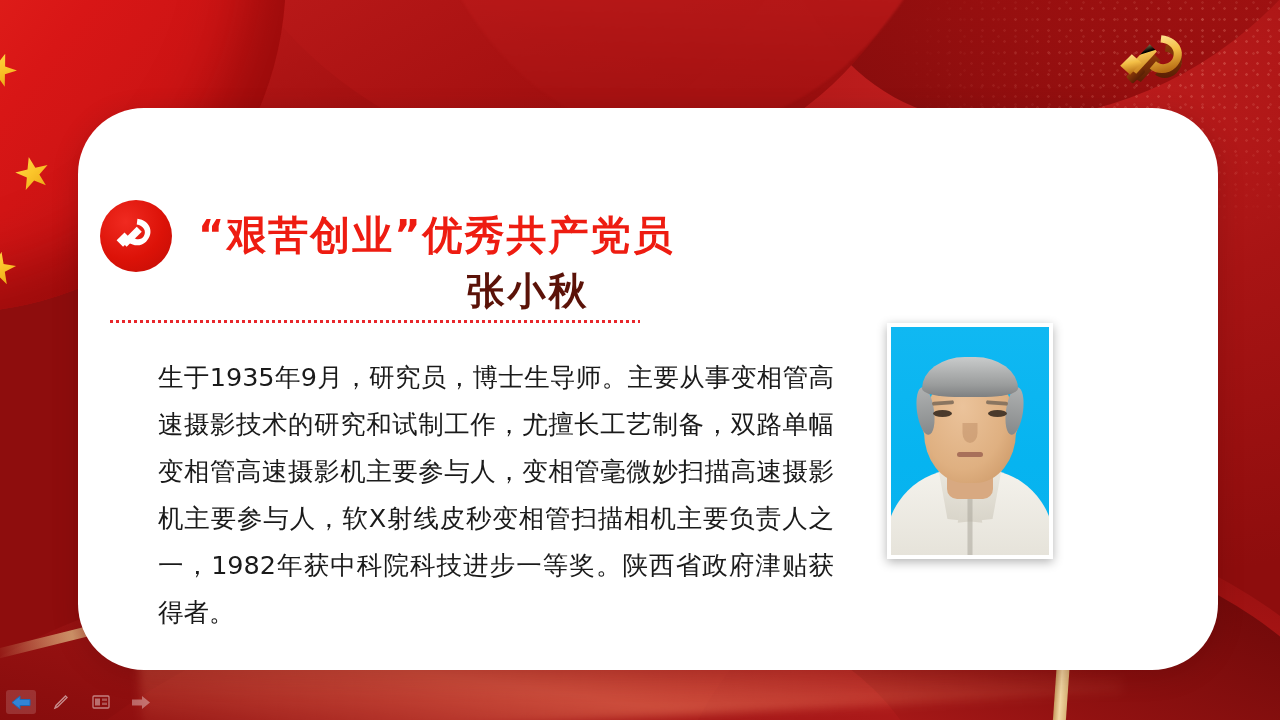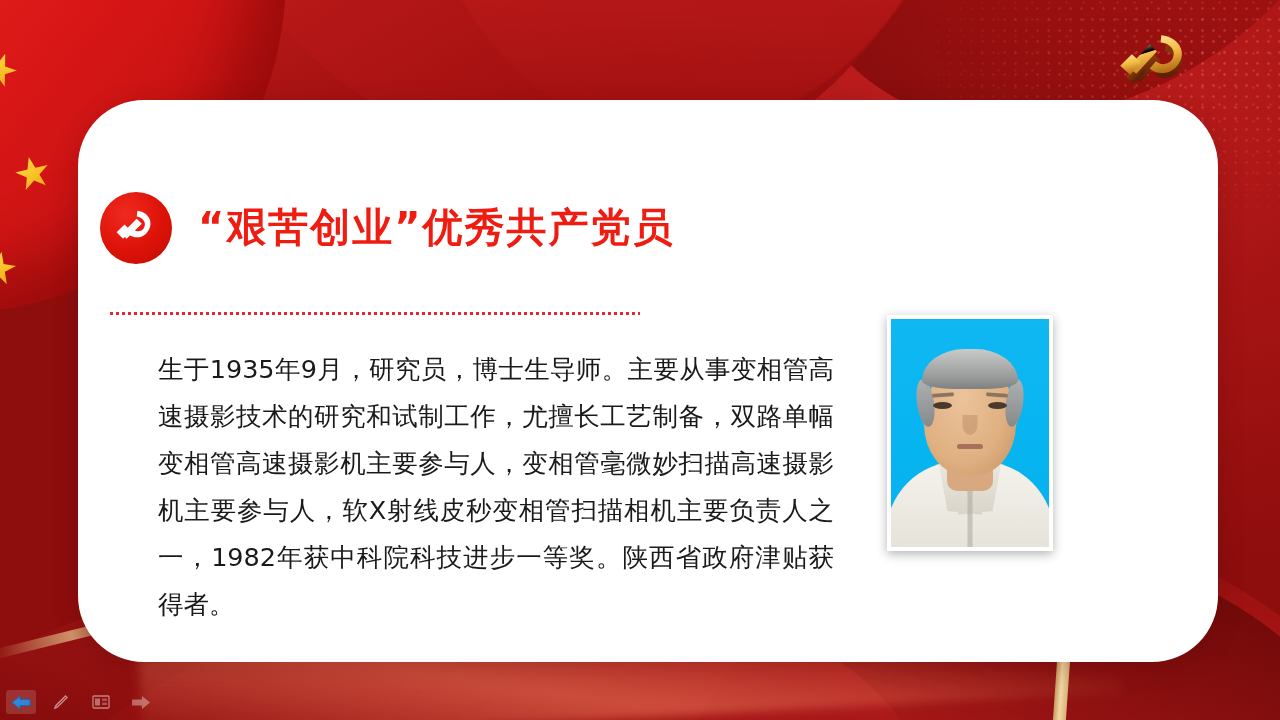--- a/index.html
+++ b/index.html
@@ -138,21 +138,21 @@
 
   
   .gold-emblem {
     position:absolute; left:1110px; top:30px;
     width:92px; height:68px;
   }
   .gold-emblem svg { width:100%; height:100%; display:block; }
 
   
   .card {
-    position:absolute; left:78px; top:100px;
+    position:absolute; left:78px; top:108px;
     width:1140px; height:562px;
     background:#FFFFFF;
     border-radius:66px;
     box-shadow:0 6px 26px rgba(70,0,0,.22);
     overflow:hidden;
   }
 
   
   .badge {
     position:absolute; left:22px; top:92px;
@@ -375,20 +375,21 @@
 
         <path d="M34 8 C52 10 58 28 46 40 C39 47 28 46 22 41 L28 34 C33 38 40 37 43 32 C47 25 42 17 33 16 Z" fill="#fff"></path>
 
         <path d="M12 40 L33 19 L40 26 L19 47 Z" fill="#fff"></path>
 
         <path d="M5 38 L16 27 L25 36 L14 47 Z" fill="#fff"></path>
       </svg>
     </div>
 
     <div class="title-main nowrap">“艰苦创业”优秀共产党员</div>
+    <div class="title-sub">张小秋</div>
 
     <div class="divider"></div>
 
     <div class="body-text">
       <p>生于1935年9月，研究员，博士生导师。主要从事变相管高速摄影技术的研究和试制工作，尤擅长工艺制备，双路单幅变相管高速摄影机主要参与人，变相管毫微妙扫描高速摄影机主要参与人，软X射线皮秒变相管扫描相机主要负责人之一，1982年获中科院科技进步一等奖。陕西省政府津贴获得者。</p>
     </div>
 
     <div class="photo-wrap">
       <div class="photo">
         <div class="p-shoulders"></div>

